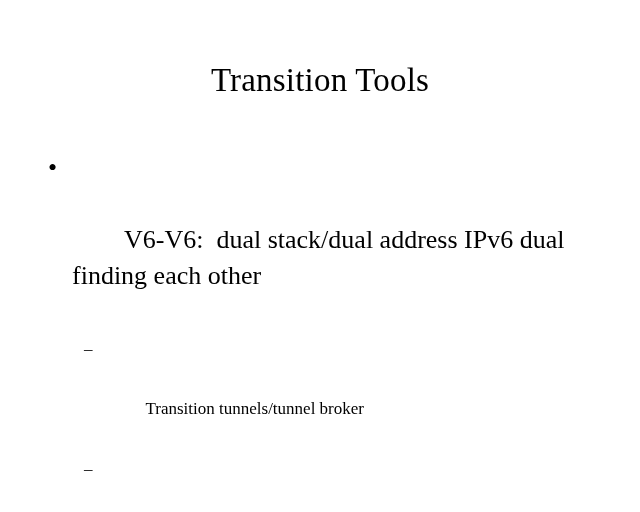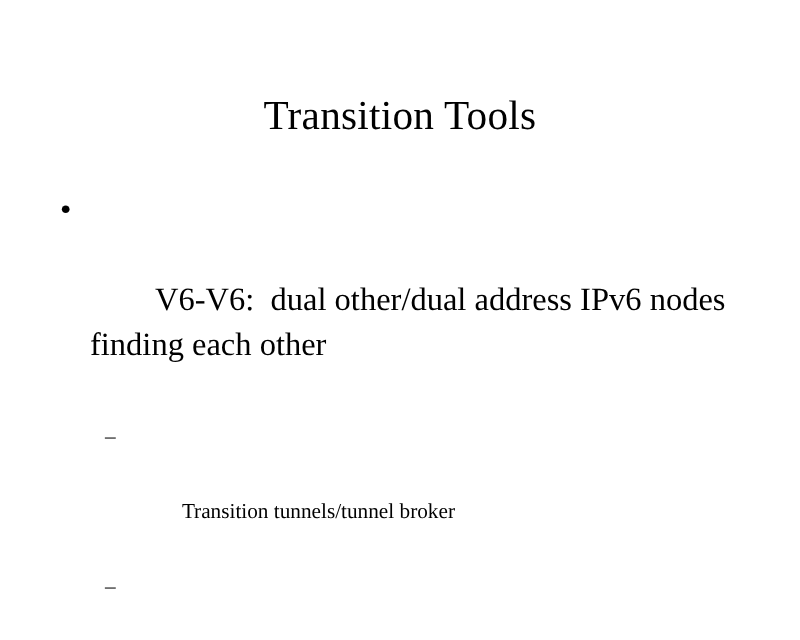--- a/index.html
+++ b/index.html
@@ -24,21 +24,21 @@
     top: 0;
     width: 640px;
     height: 512px;
     background: #ffffff;
   }
 
   
   .slide-title {
     position: absolute;
     left: 0;
-    top: 73px;
+    top: 60px;
     width: 640px;
     text-align: center;
     font-size: 33px;
     line-height: 40px;
     font-weight: normal;
     letter-spacing: 0.2px;
     color: #000000;
     white-space: pre;
   }
 
@@ -104,21 +104,21 @@
 
 <div class="slide">
 
   <div class="slide-title">Transition Tools</div>
 
   <div class="body-list">
 
     <div class="bullet-group">
       <div class="l1">
         <span class="marker">•</span>
-        <span>V6-V6:  dual other/dual address IPv6 nodes finding each other</span>
+        <span>V6-V6:  dual stack/dual address IPv6 dual finding each other</span>
       </div>
       <div class="l2-list">
         <div class="l2">
           <span class="marker">–</span>
           <span>Transition tunnels/tunnel broker</span>
         </div>
         <div class="l2">
           <span class="marker">–</span>
           
         </div>

